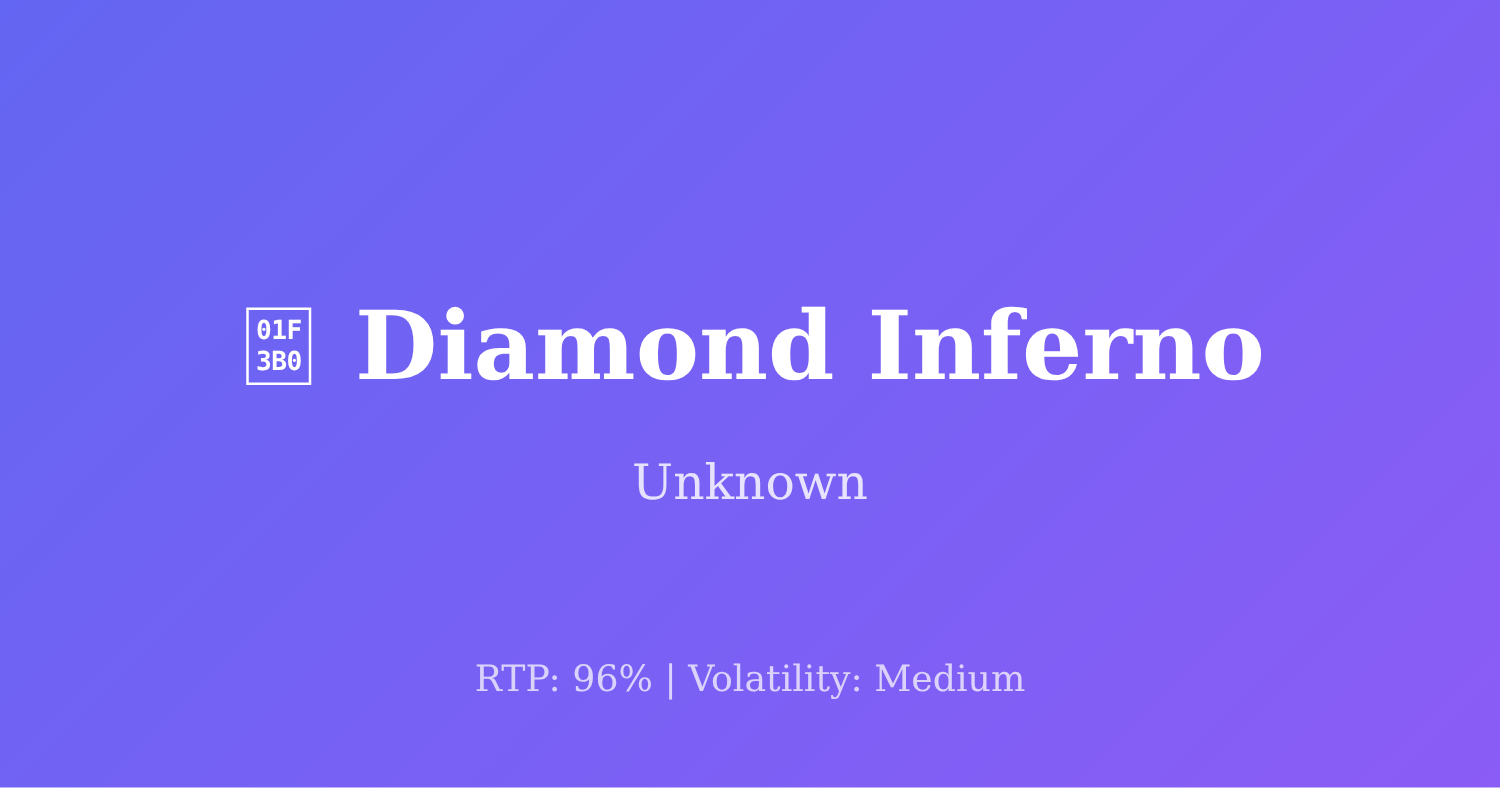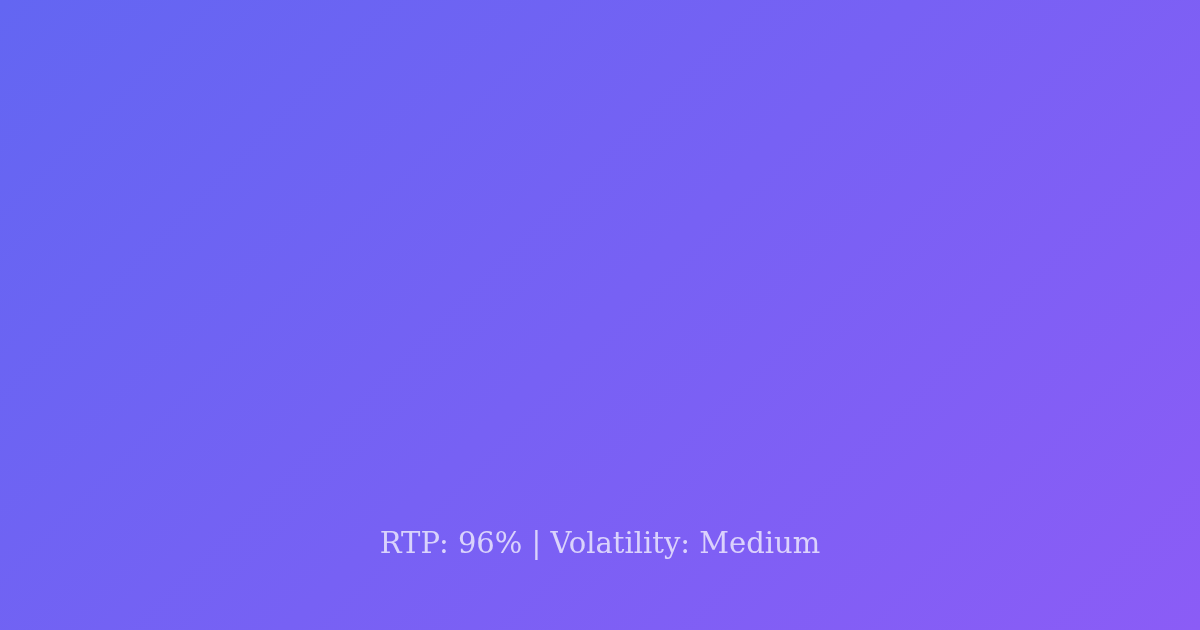--- a/index.html
+++ b/index.html
@@ -109,17 +109,30 @@
     line-height: 34px;
     color: rgba(255, 255, 255, 0.72);
     white-space: nowrap;
   }
 </style>
 </head>
 <body>
 
 <div class="og-card">
 
+  <div class="title-row">
 
+    <span class="game-icon">
+      <span class="tofu">
+        <span class="tofu-row">01F</span>
+        <span class="tofu-row">3B0</span>
+      </span>
+    </span>
+
+    <h1 class="game-title">Diamond Inferno</h1>
+
+  </div>
+
+  <div class="game-subtitle">Unknown</div>
 
   <div class="game-stats">RTP: 96% | Volatility: Medium</div>
 
 </div>
 
 </body></html>

